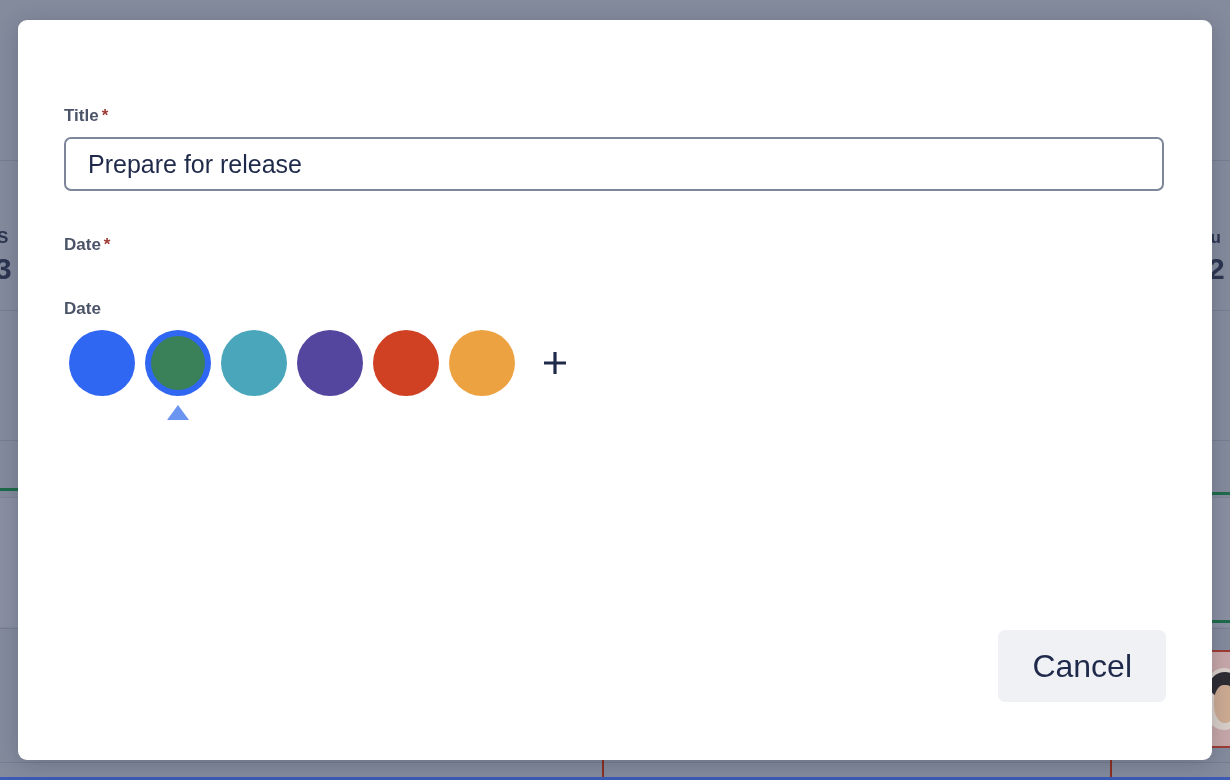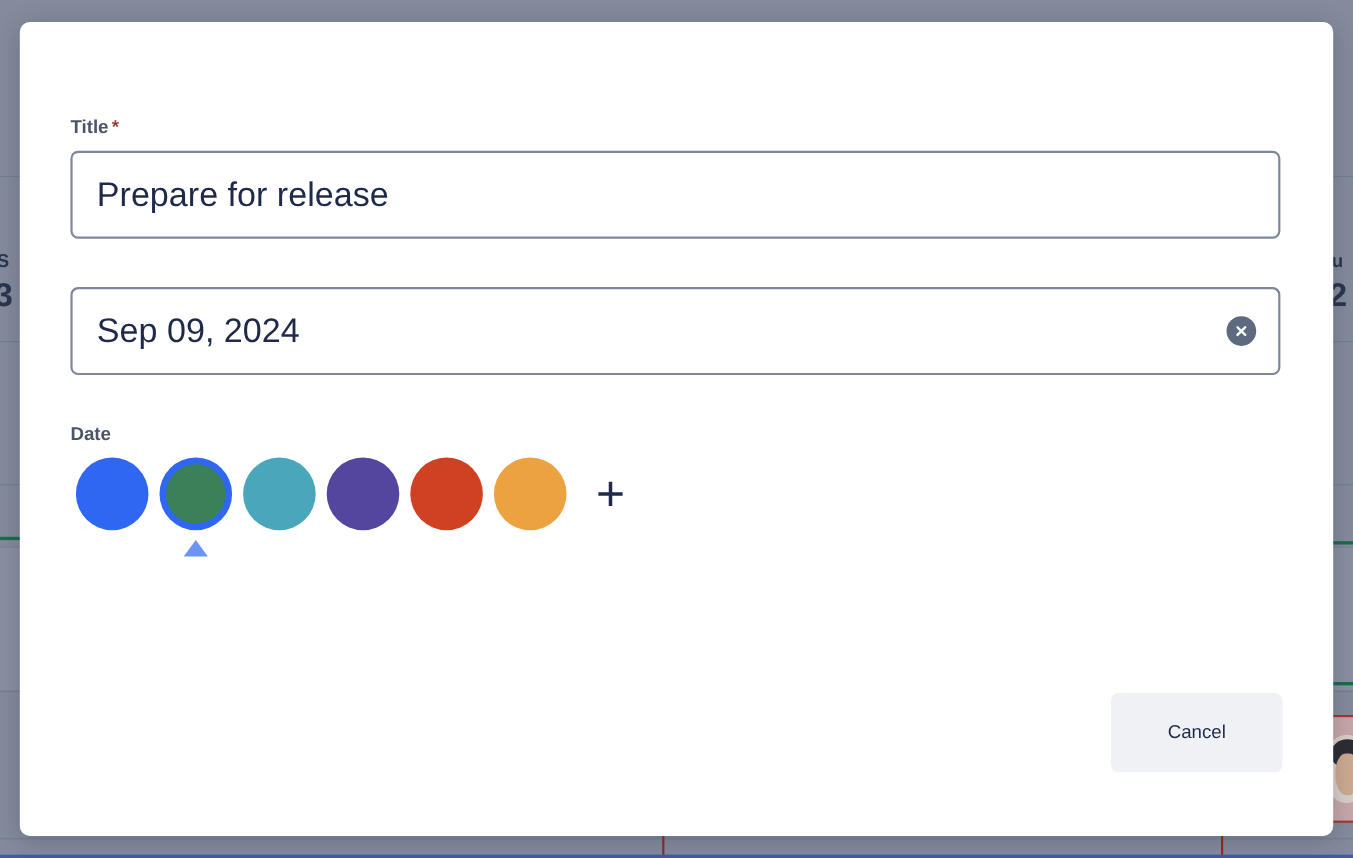--- a/index.html
+++ b/index.html
@@ -126,26 +126,26 @@
   .req-star {
     color: #9e3b34;
     font-weight: 700;
     margin-left: 3px;
     font-size: 17px;
   }
 
   .text-input {
     box-sizing: border-box;
     width: 1100px;
-    height: 80px;
+    height: 54px;
     border: 2px solid #7d8799;
     border-radius: 7px;
     background: #fff;
     font-family: "Liberation Sans", sans-serif;
-    font-size: 31px;
+    font-size: 25px;
     color: #1f2a4b;
     padding: 0 22px;
     outline: none;
     display: block;
   }
   .text-input::placeholder { color: #9aa2b1; }
 
   .date-wrap { position: relative; width: 1100px; }
   .clear-btn {
     position: absolute;
@@ -227,21 +227,21 @@
 
   .footer {
     position: absolute;
     right: 0;
     bottom: 28px;
     display: flex;
     gap: 18px;
   }
   .btn {
     font-family: "Liberation Sans", sans-serif;
-    font-size: 17px;
+    font-size: 32px;
     border: none;
     border-radius: 7px;
     cursor: pointer;
     height: 72px;
     padding: 0 34px;
   }
   .btn-cancel {
     background: #f0f1f4;
     color: #1f2a4b;
     min-width: 156px;
@@ -298,27 +298,22 @@
 
 
       <div class="field-group">
         <div class="field-label">
           <span>Title</span><span class="req-star">*</span>
         </div>
         <input class="text-input" type="text" value="Prepare for release" style="">
       </div>
 
       <div class="field-group">
-        <div class="date-wrap">
-          <input class="text-input" type="text" value="Sep 09, 2024" style="">
-          <button class="clear-btn">
-            <svg width="15" height="15" viewBox="0 0 15 15" aria-hidden="true">
-              <path d="M4 4 L11 11 M11 4 L4 11" stroke="#ffffff" stroke-width="2.2" stroke-linecap="round"></path>
-            </svg>
-          </button>
+        <div class="field-label">
+          <span>Date</span><span class="req-star">*</span>
         </div>
       </div>
 
       <div class="field-group">
         <div class="field-label">Date</div>
         <div class="swatch-row">
 
           <div class="swatch-cell">
             <div class="swatch-ring">
                 <div class="swatch-dot" style="background: rgb(47, 102, 242);"></div>

